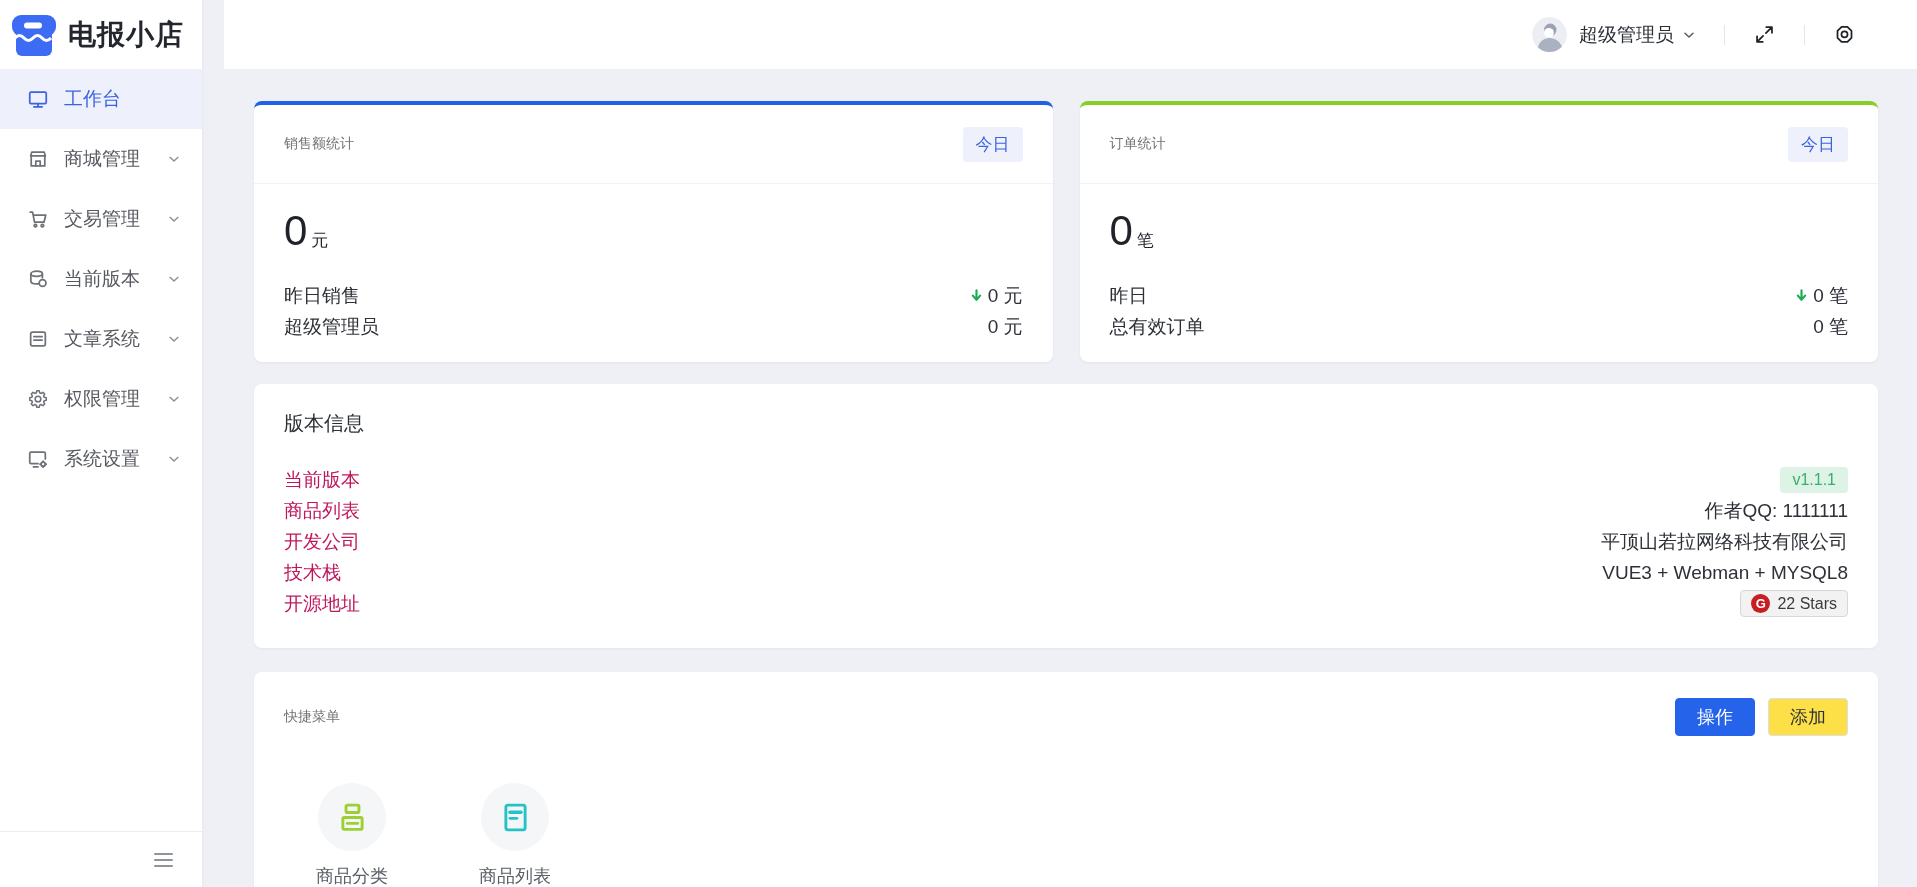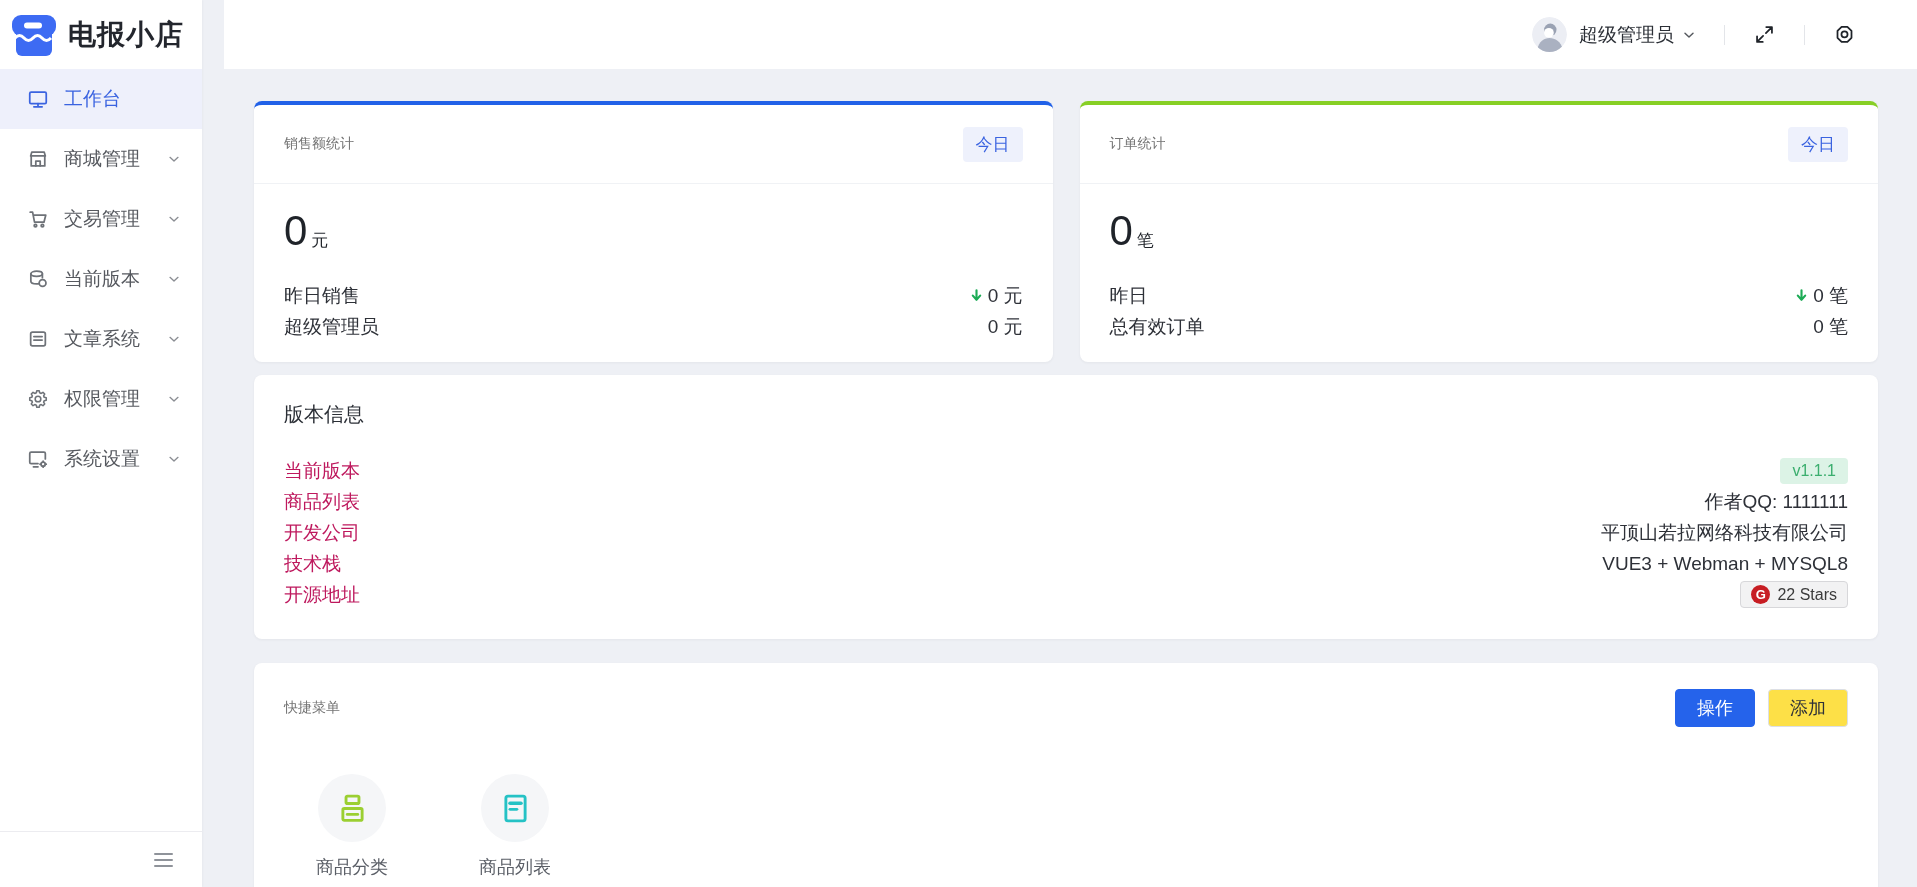--- a/index.html
+++ b/index.html
@@ -50,21 +50,21 @@
   .badge-today{background:#eef1fc;color:#3a63e0;font-size:17px;padding:6px 13px;border-radius:4px;cursor:default}
   .stat-body{padding:26px 30px 0}
   .big{font-size:42px;color:#1f2329;line-height:1;display:flex;align-items:flex-end}
   .big .unit{font-size:17px;margin:0 0 3px 4px;font-weight:400}
   .stat-rows{margin-top:28px}
   .stat-row{display:flex;justify-content:space-between;align-items:center;height:31px;font-size:19px;color:#2e3138}
   .stat-row .val{display:flex;align-items:center;gap:3px}
   .arrow-down{color:#1cab55;display:flex}
   .arrow-down svg{width:17px;height:17px}
 
-  .version-card{margin-top:13px;height:264px;padding:26px 30px;box-sizing:border-box}
+  .version-card{margin-top:22px;height:264px;padding:26px 30px;box-sizing:border-box}
   .v-title{font-size:20px;font-weight:500;color:#2b2f36;margin-bottom:27px}
   .v-row{display:flex;justify-content:space-between;align-items:center;height:31px;font-size:19px}
   .v-label{color:#be185d}
   .v-value{color:#2e3138}
   .v-badge{background:#dcf3e6;color:#3bae6e;font-size:16px;padding:4px 12px;border-radius:4px}
   .gitee-badge{display:inline-flex;align-items:center;gap:7px;background:#f2f2f3;border:1px solid #d7d7da;
                border-radius:4px;padding:3px 10px;font-size:16px;color:#3b3b3b;cursor:pointer}
   .gitee-g{width:19px;height:19px;border-radius:50%;background:#c71d23;color:#fff;font-size:13px;font-weight:bold;
            display:flex;align-items:center;justify-content:center;line-height:1}
 

